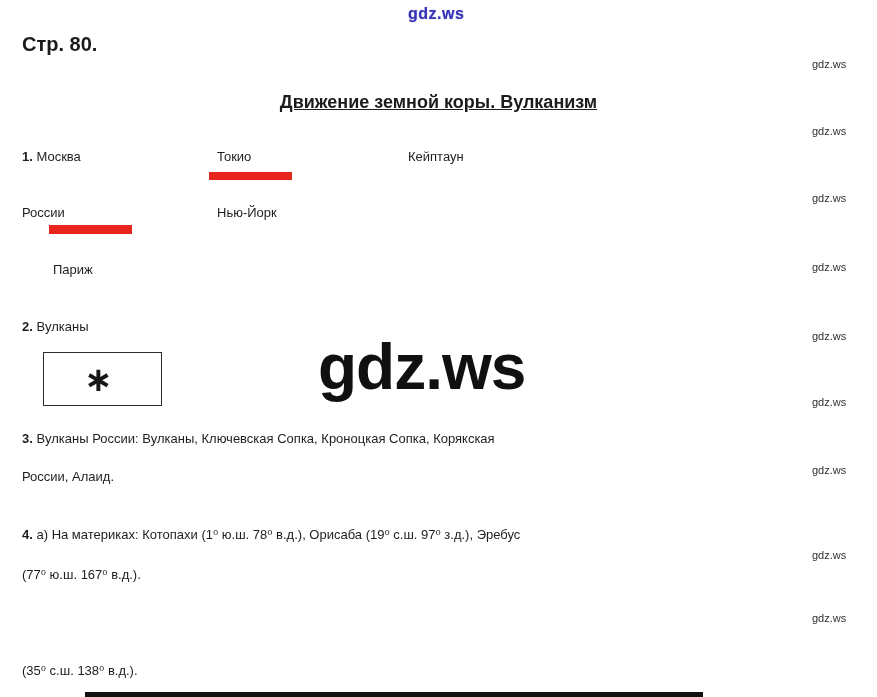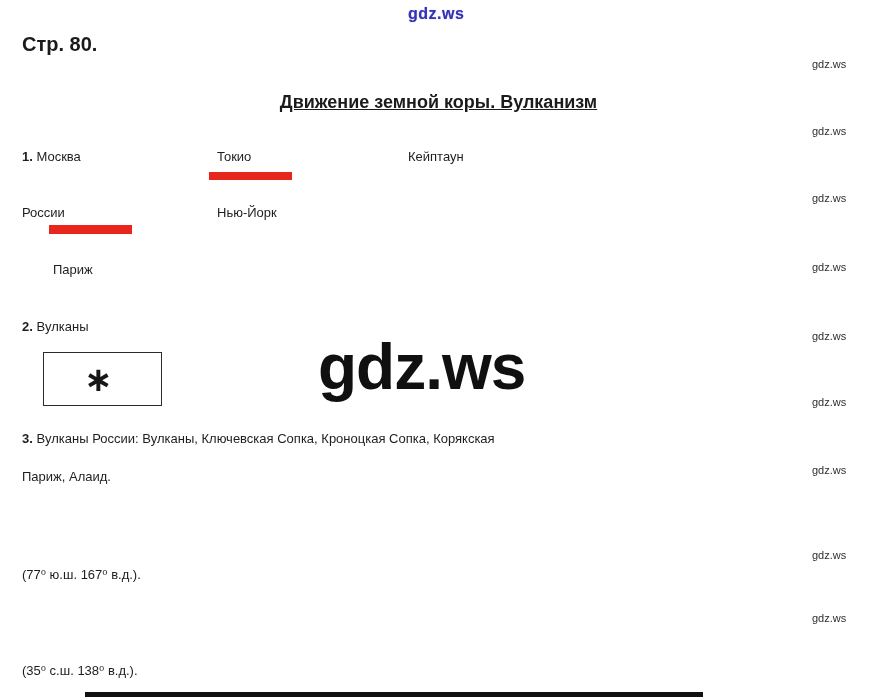--- a/index.html
+++ b/index.html
@@ -65,21 +65,25 @@
   <div class="abs box">
     <span class="star">∗</span>
   </div>
 
   <div class="abs wm-big">gdz.ws</div>
 
   <div class="abs t" style="left:22px;top:431px">
     <span class="b">3.</span>
     <span>Вулканы России: Вулканы, Ключевская Сопка, Кроноцкая Сопка, Корякская</span>
   </div>
-  <div class="abs t" style="left:22px;top:469px">Париж, Алаид.</div>
+  <div class="abs t" style="left:22px;top:469px">России, Алаид.</div>
 
+  <div class="abs t" style="left:22px;top:527px">
+    <span class="b">4.</span>
+    <span>а) На материках: Котопахи (1⁰ ю.ш. 78⁰ в.д.), Орисаба (19⁰ с.ш. 97⁰ з.д.), Эребус</span>
+  </div>
   <div class="abs t" style="left:22px;top:567px">(77⁰ ю.ш. 167⁰ в.д.).</div>
 
   <div class="abs t" style="left:22px;top:663px">(35⁰ с.ш. 138⁰ в.д.).</div>
 
   <div class="abs botbar"></div>
 
 </div>
 
 </body></html>

